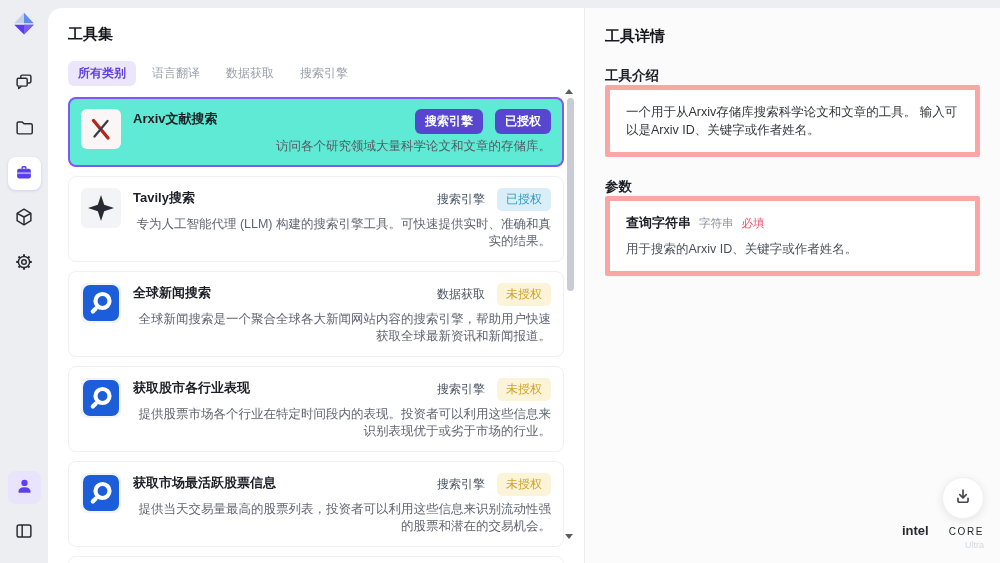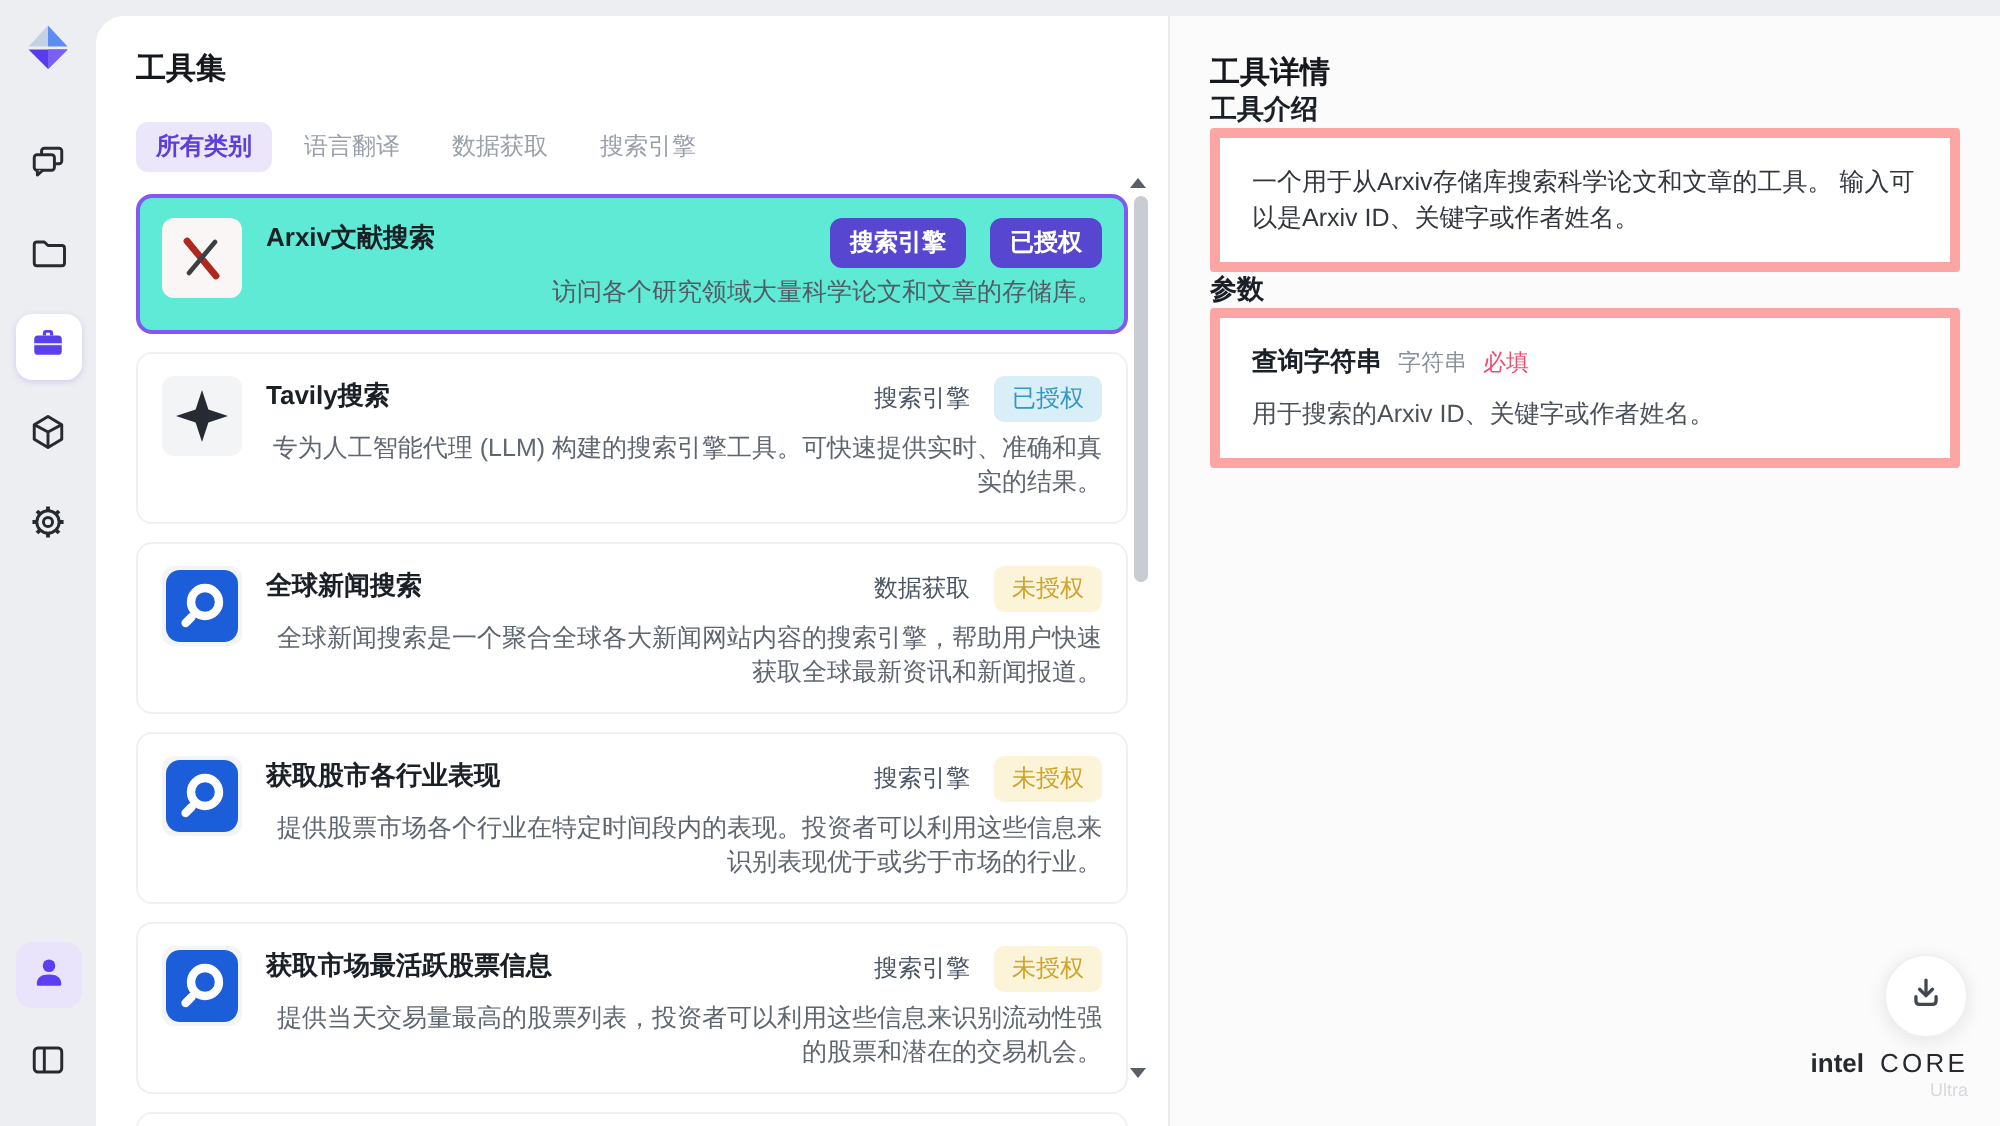--- a/index.html
+++ b/index.html
@@ -50,34 +50,34 @@
 
   
   .scroll-arrow { position:absolute; right:11px; width:0; height:0; border-left:4px solid transparent; border-right:4px solid transparent; }
   .scroll-arrow.up { top:81px; border-bottom:5px solid #5a5f66; }
   .scroll-arrow.down { bottom:24px; border-top:5px solid #5a5f66; }
   .scroll-thumb { position:absolute; right:10px; top:90px; width:7px; height:193px; border-radius:4px; background:#c9ccd2; cursor:pointer; }
 
   
   .detail-col { flex:1; background:#fbfbfc; padding:19px 20px; overflow:hidden; }
   .detail-title { font-size:15px; font-weight:700; color:#15181d; }
-  .section-heading { font-size:13.5px; font-weight:700; color:#1b1f26; }
+  .section-heading { font-size:13.5px; font-weight:700; color:#1b1f26; margin-top:21px; }
   .detail-card { background:#fff; border:5px solid #fca5a5; border-radius:2px; padding:13px 16px; }
   .intro-text { font-size:12.5px; color:#33373d; line-height:18px; }
   .param-name-row { display:flex; align-items:baseline; gap:8px; }
   .param-name { font-size:13px; font-weight:700; color:#1b1f26; }
   .param-type { font-size:11.5px; color:#8a9099; }
   .param-required { font-size:11.5px; color:#ed4f6e; }
   .param-desc { font-size:12.5px; color:#4b5158; margin-top:9px; }
 
   
   .download-fab { position:absolute; right:16px; bottom:44px; width:42px; height:42px; border-radius:50%; background:#fff; border:1px solid #eef0f2; box-shadow:0 2px 10px rgba(0,0,0,.09); display:flex; align-items:center; justify-content:center; cursor:pointer; }
   .brand { position:absolute; right:16px; bottom:11px; text-align:right; line-height:13px; }
   .brand .b1 { font-size:13px; font-weight:700; color:#26292e; }
-  .brand .b2 { font-size:13px; letter-spacing:1.6px; color:#26292e; margin-left:8px;text-align:right; }
+  .brand .b2 { font-size:10px; letter-spacing:1.6px; color:#26292e; margin-left:20px;text-align:right; }
   .brand .b3 { display:block; font-size:9px; color:#d5d8dc; margin-top:1px; }
 </style>
 </head>
 <body>
 
 <div class="app">
 
   <aside class="sidebar">
     <div class="logo">
       <svg viewBox="0 0 40 40" width="30" height="30">

